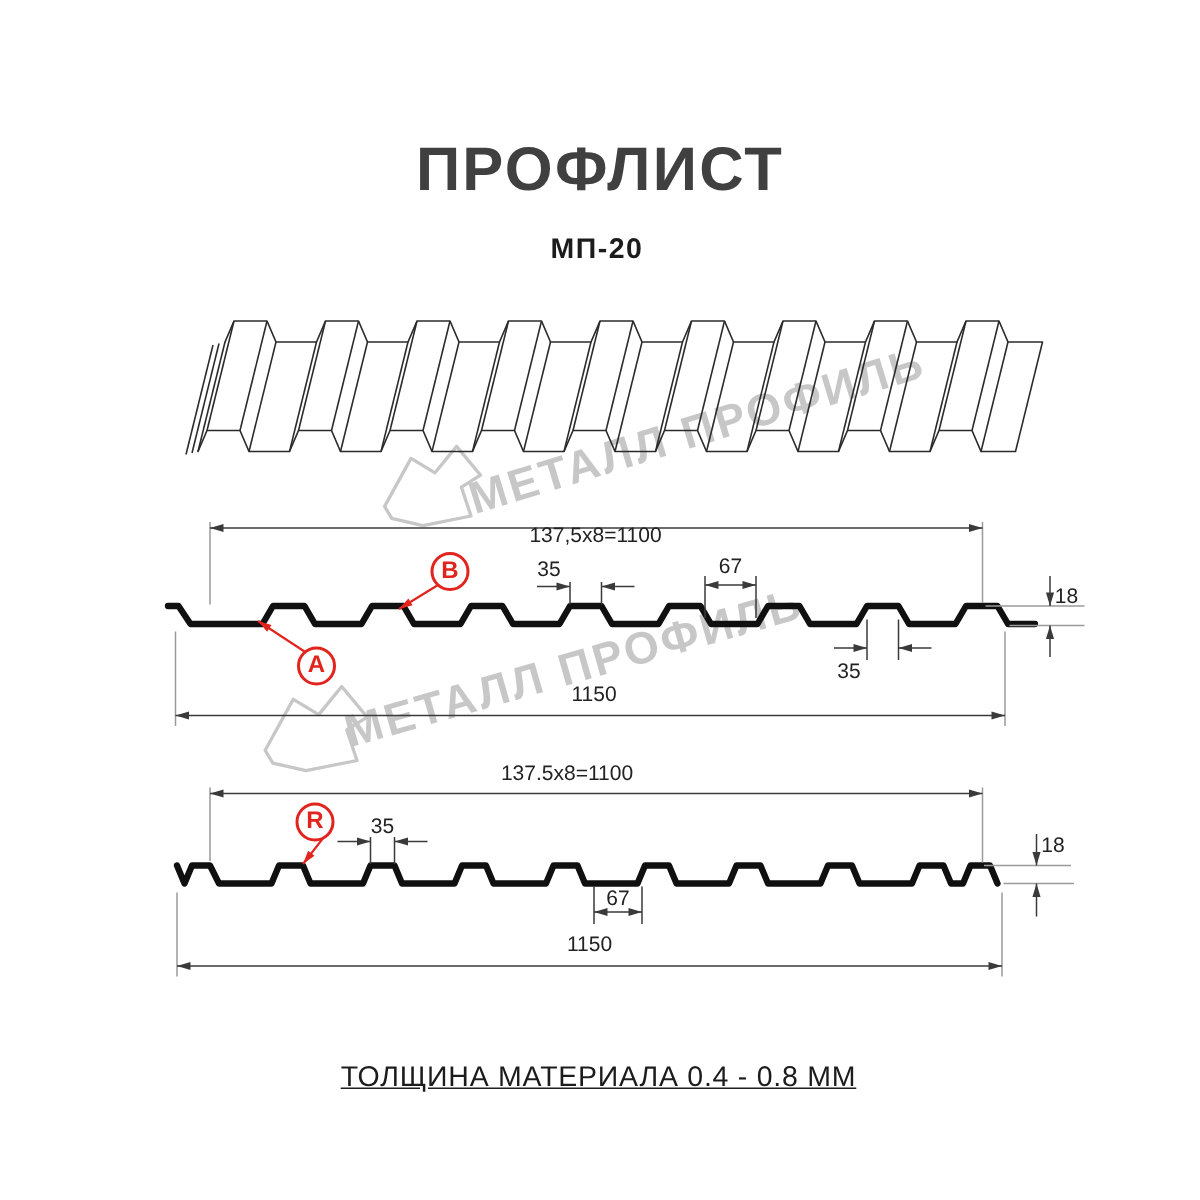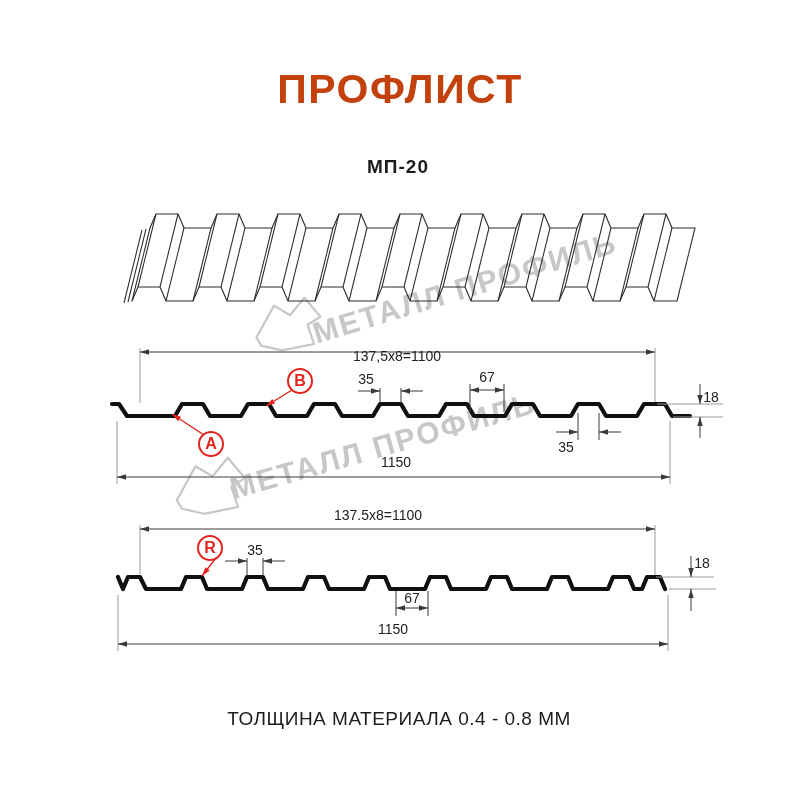--- a/index.html
+++ b/index.html
@@ -4,21 +4,21 @@
 <style>
   html,body{margin:0;padding:0;background:#fff;}
   .page{position:relative;width:800px;height:800px;background:#ffffff;overflow:hidden;
         font-family:"Liberation Sans",sans-serif;color:#1d1d1b;}
   svg.layer{position:absolute;left:0;top:0;}
   #under{z-index:0;}
   .wm-text{position:absolute;z-index:1;color:#c7c7c7;font-weight:bold;font-size:30px;
            letter-spacing:2px;white-space:nowrap;transform-origin:center;}
   #lines{z-index:2;}
   .txt{position:absolute;z-index:3;transform:translate(-50%,-50%);white-space:nowrap;}
-  .page-title{font-size:41px;font-weight:bold;letter-spacing:1.5px;color:#c2410c;}
+  .page-title{font-size:41px;font-weight:bold;letter-spacing:1.5px;color:#404040;margin-top:24px;}
   .page-subtitle{font-size:19px;font-weight:600;letter-spacing:1px;color:#1c1c1c;}
   .footer-note{font-size:19px;font-weight:500;letter-spacing:.5px;color:#1c1c1c;}
   .dim-label{font-size:14px;color:#222;}
   .circle-label{position:absolute;z-index:3;width:26px;height:26px;border-radius:50%;
                 transform:translate(-50%,-50%);box-sizing:border-box;
                 display:flex;align-items:center;justify-content:center;
                 font-size:16px;font-weight:bold;}
 </style>
 </head>
 <body>
@@ -164,14 +164,14 @@
   <div class="circle-label" style="left: 211px; top: 444px; border: 2.5px solid rgb(226, 36, 31); color: rgb(226, 36, 31);">
       <span>A</span>
     </div>
   <div class="circle-label" style="left: 300px; top: 381px; border: 2.5px solid rgb(226, 36, 31); color: rgb(226, 36, 31);">
       <span>B</span>
     </div>
   <div class="circle-label" style="left: 210px; top: 548px; border: 2.5px solid rgb(226, 36, 31); color: rgb(226, 36, 31);">
       <span>R</span>
     </div>
 
-  <div class="txt footer-note" style="left:399px;top:719px;">ТОЛЩИНА МАТЕРИАЛА 0.4 - 0.8 ММ</div>
+  <div class="txt footer-note" style="left:399px;top:719px;text-decoration:underline;">ТОЛЩИНА МАТЕРИАЛА 0.4 - 0.8 ММ</div>
 </div>
 
 </body></html>

